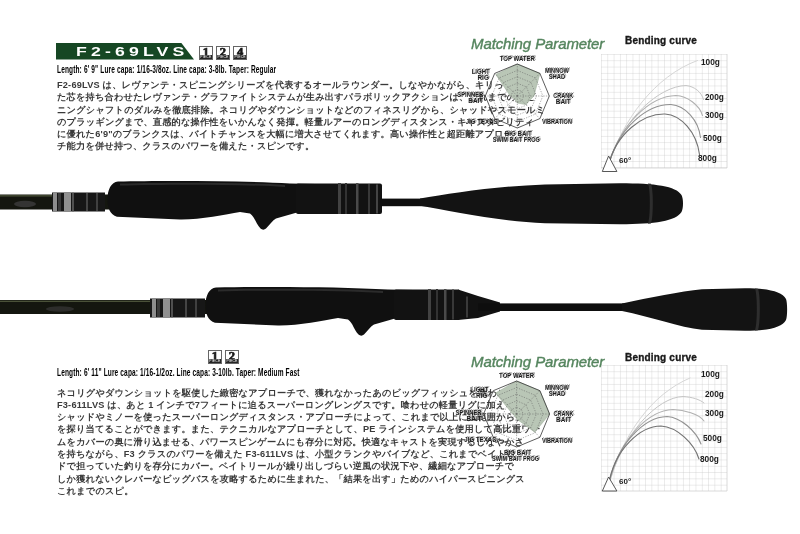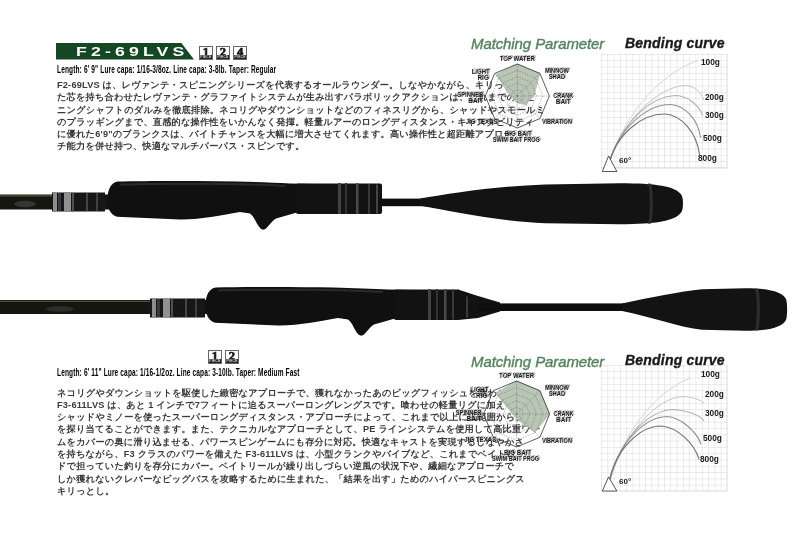--- a/index.html
+++ b/index.html
@@ -1,21 +1,21 @@
 <!DOCTYPE html>
 <html><head><meta charset="utf-8">
 <style>
 html,body{margin:0;padding:0;background:#fff}
 #page{position:relative;width:800px;height:534px;background:#fff;overflow:hidden;font-family:"Liberation Sans",sans-serif}
 .badge{position:absolute;left:56px;height:17px;background:#164724;color:#fff;font-weight:bold;font-size:13.6px;line-height:17px;padding-left:20px;white-space:nowrap}
 .spec{position:absolute;left:57px;font-weight:bold;font-size:10px;color:#000;transform:scaleX(0.655);transform-origin:0 0;white-space:nowrap;letter-spacing:0.2px}
 .para{position:absolute;left:57px;width:368px;font-size:9.2px;letter-spacing:0.2px;line-height:12.3px;color:#3a3a3a;white-space:nowrap;font-weight:bold}
 .jl{text-align-last:justify;text-justify:inter-character}
 .mtitle{position:absolute;font-style:italic;font-weight:normal;font-size:15px;color:#55855e;letter-spacing:-0.1px;-webkit-text-stroke:0.4px #55855e}
-.btitle{position:absolute;font-style:italic;font-weight:bold;font-size:14px;color:#1a1a1a;letter-spacing:0.2px;-webkit-text-stroke:0.35px #1a1a1a}
+.btitle{position:absolute;font-weight:bold;font-size:10px;color:#1a1a1a;letter-spacing:0.2px;-webkit-text-stroke:0.35px #1a1a1a}
 </style></head><body>
 <div id="page">
 <div class="badge" style="top:42.5px;width:122px;clip-path:polygon(0 0,125px 0,138px 17px,0 17px);padding-right:16px"><span style="display:inline-block;transform:scaleX(1.3);transform-origin:0 50%;letter-spacing:3.2px">F2-69LVS</span></div>
 <div style="position:absolute;left:199px;top:46px;width:13.6px;height:13.6px;border:1px solid #666;background:#fff;box-sizing:border-box">
 <div style="position:absolute;top:-2px;left:0;right:0;text-align:center;font-family:'Liberation Serif',serif;font-weight:bold;font-size:12.5px;color:#1a1a1a;-webkit-text-stroke:0.7px #1a1a1a">1</div>
 <div style="position:absolute;left:0;right:0;bottom:0;height:4px;background:#252525;color:#fff;font-family:'Liberation Sans',sans-serif;font-size:3.4px;line-height:4px;text-align:center;letter-spacing:0.2px">PIECE</div>
 </div>
 <div style="position:absolute;left:216.2px;top:46px;width:13.6px;height:13.6px;border:1px solid #666;background:#fff;box-sizing:border-box">
 <div style="position:absolute;top:-2px;left:0;right:0;text-align:center;font-family:'Liberation Serif',serif;font-weight:bold;font-size:12.5px;color:#1a1a1a;-webkit-text-stroke:0.7px #1a1a1a">2</div>
 <div style="position:absolute;left:0;right:0;bottom:0;height:4px;background:#252525;color:#fff;font-family:'Liberation Sans',sans-serif;font-size:3.4px;line-height:4px;text-align:center;letter-spacing:0.2px">PIECE</div>
@@ -24,21 +24,21 @@
 <div style="position:absolute;top:-2px;left:0;right:0;text-align:center;font-family:'Liberation Serif',serif;font-weight:bold;font-size:12.5px;color:#1a1a1a;-webkit-text-stroke:0.7px #1a1a1a">4</div>
 <div style="position:absolute;left:0;right:0;bottom:0;height:4px;background:#252525;color:#fff;font-family:'Liberation Sans',sans-serif;font-size:3.4px;line-height:4px;text-align:center;letter-spacing:0.2px">PIECE</div>
 </div>
 <div class="spec" style="top:64px">Length: 6' 9" Lure capa: 1/16-3/8oz. Line capa: 3-8lb. Taper: Regular</div>
 <div class="para" style="top:79px">
       <div class="jl">F2-69LVS は、レヴァンテ・スピニングシリーズを代表するオールラウンダー。しなやかながら、キリっとし</div>
       <div class="jl">た芯を持ち合わせたレヴァンテ・グラファイトシステムが生み出すパラボリックアクションは、これまでのスピ</div>
       <div class="jl">ニングシャフトのダルみを徹底排除。ネコリグやダウンショットなどのフィネスリグから、シャッドやスモールミ</div>
       <div class="jl">のプラッギングまで、直感的な操作性をいかんなく発揮。軽量ルアーのロングディスタンス・キャスタビリティ</div>
       <div class="jl">に優れた6'9"のブランクスは、バイトチャンスを大幅に増大させてくれます。高い操作性と超距離アプロー</div>
-      <div>チ能力を併せ持つ、快適なマルチパーパス・スピンです。</div>
+      <div>チ能力を併せ持つ、クラスのパワーを備えた・スピンです。</div>
     </div>
 <div class="mtitle" style="left:471px;top:35px">Matching Parameter</div>
 <svg style="position:absolute;left:435px;top:48px" width="150" height="125" viewBox="435 48 150 125">
 <polygon points="517.3,64.0 539.9,73.4 533.9,96.0 525.9,104.6 517.3,103.0 514.4,98.9 510.3,96.0 495.8,74.5" fill="#b9c6b6" stroke="#a2b3a0" stroke-width="0.6"></polygon>
 <line x1="517.3" y1="96" x2="517.3" y2="64.0" stroke="#5f5f5f" stroke-width="0.5" stroke-dasharray="1.3,1.3"></line>
 <line x1="517.3" y1="96" x2="539.9" y2="73.4" stroke="#5f5f5f" stroke-width="0.5" stroke-dasharray="1.3,1.3"></line>
 <line x1="517.3" y1="96" x2="549.3" y2="96.0" stroke="#5f5f5f" stroke-width="0.5" stroke-dasharray="1.3,1.3"></line>
 <line x1="517.3" y1="96" x2="539.9" y2="118.6" stroke="#5f5f5f" stroke-width="0.5" stroke-dasharray="1.3,1.3"></line>
 <line x1="517.3" y1="96" x2="517.3" y2="128.0" stroke="#5f5f5f" stroke-width="0.5" stroke-dasharray="1.3,1.3"></line>
 <line x1="517.3" y1="96" x2="494.7" y2="118.6" stroke="#5f5f5f" stroke-width="0.5" stroke-dasharray="1.3,1.3"></line>
@@ -132,21 +132,21 @@
 <div class="spec" style="top:367px">Length: 6' 11" Lure capa: 1/16-1/2oz. Line capa: 3-10lb. Taper: Medium Fast</div>
 <div class="para" style="top:386.5px">
       <div class="jl">ネコリグやダウンショットを駆使した緻密なアプローチで、獲れなかったあのビッグフィッシュを喰わせたい。</div>
       <div class="jl">F3-611LVS は、あと 1 インチで7フィートに迫るスーパーロングレングスです。喰わせの軽量リグに加えて、</div>
       <div class="jl">シャッドやミノーを使ったスーパーロングディスタンス・アプローチによって、これまで以上に広範囲からター</div>
       <div class="jl">を探り当てることができます。また、テクニカルなアプローチとして、PE ラインシステムを使用して高比重ワー</div>
       <div class="jl">ムをカバーの奥に滑り込ませる、パワースピンゲームにも存分に対応。快適なキャストを実現するしなやかさ</div>
       <div class="jl">を持ちながら、F3 クラスのパワーを備えた F3-611LVS は、小型クランクやバイブなど、これまでベイトロ</div>
       <div class="jl">ドで担っていた釣りを存分にカバー。ベイトリールが繰り出しづらい逆風の状況下や、繊細なアプローチで</div>
       <div class="jl">しか獲れないクレバーなビッグバスを攻略するために生まれた、「結果を出す」ためのハイパースピニングス</div>
-      <div>キリっとし。</div>
+      <div>これまでのスピ。</div>
     </div>
 <div class="mtitle" style="left:471px;top:353px">Matching Parameter</div>
 <svg style="position:absolute;left:435px;top:366px" width="150" height="125" viewBox="435 366 150 125">
 <polygon points="516.6,381.0 539.9,390.7 549.6,414.0 534.8,432.2 516.6,418.9 514.7,415.9 512.6,414.0 495.6,393.0" fill="#b9c6b6" stroke="#a2b3a0" stroke-width="0.6"></polygon>
 <line x1="516.6" y1="414" x2="516.6" y2="381.0" stroke="#5f5f5f" stroke-width="0.5" stroke-dasharray="1.3,1.3"></line>
 <line x1="516.6" y1="414" x2="539.9" y2="390.7" stroke="#5f5f5f" stroke-width="0.5" stroke-dasharray="1.3,1.3"></line>
 <line x1="516.6" y1="414" x2="549.6" y2="414.0" stroke="#5f5f5f" stroke-width="0.5" stroke-dasharray="1.3,1.3"></line>
 <line x1="516.6" y1="414" x2="539.9" y2="437.3" stroke="#5f5f5f" stroke-width="0.5" stroke-dasharray="1.3,1.3"></line>
 <line x1="516.6" y1="414" x2="516.6" y2="447.0" stroke="#5f5f5f" stroke-width="0.5" stroke-dasharray="1.3,1.3"></line>
 <line x1="516.6" y1="414" x2="493.3" y2="437.3" stroke="#5f5f5f" stroke-width="0.5" stroke-dasharray="1.3,1.3"></line>

